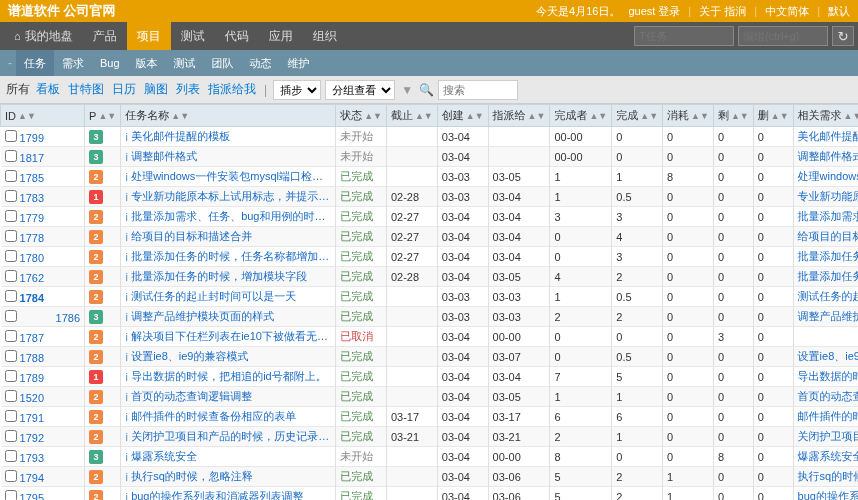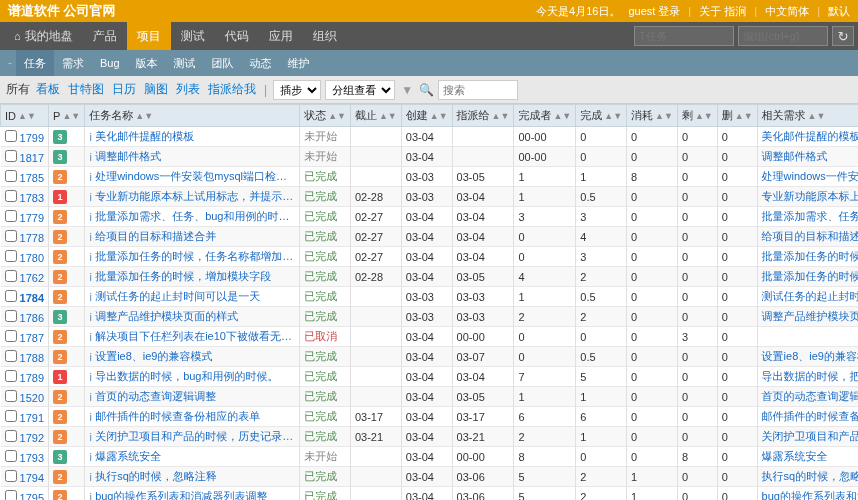--- a/index.html
+++ b/index.html
@@ -466,21 +466,21 @@
     <td class="col-left">0</td>
     <td class="col-deleted">0</td>
     <td class="col-related" style="max-width:140px;overflow:hidden;text-overflow:ellipsis;">
       <span class="task-name-link" title="测试任务的起止封时间可以是一天">测试任务的起止封时间可以是一天</span>
     </td>
 
   </tr>
         <tr>
     <td class="col-id">
       <input type="checkbox" class="checkbox" style="">
-      <span style="color:#1a6bc4;cursor:pointer;">1786</span>
+      <span style="color:#1a6bc4;cursor:pointer;margin-left:36px;">1786</span>
     </td>
     <td class="col-p">
       <span class="priority-icon p3">3</span>
     </td>
     <td class="col-name">
       <span class="info-icon">ℹ</span>
       <span class="task-name-link" title="调整产品维护模块页面的样式" style="max-width:200px;overflow:hidden;text-overflow:ellipsis;display:inline-block;vertical-align:bottom;">调整产品维护模块页面的样式</span>
     </td>
     <td class="col-status">
       <span class="status-done">已完成</span>
@@ -557,21 +557,21 @@
         <tr>
     <td class="col-id">
       <input type="checkbox" class="checkbox" style="">
       <span style="color:#1a6bc4;cursor:pointer;">1789</span>
     </td>
     <td class="col-p">
       <span class="priority-icon p1">1</span>
     </td>
     <td class="col-name">
       <span class="info-icon">ℹ</span>
-      <span class="task-name-link" title="导出数据的时候，把相追的id号都附上。" style="max-width:200px;overflow:hidden;text-overflow:ellipsis;display:inline-block;vertical-align:bottom;">导出数据的时候，bug和用例的时候。</span>
+      <span class="task-name-link" title="导出数据的时候，把相追的id号都附上。" style="max-width:200px;overflow:hidden;text-overflow:ellipsis;display:inline-block;vertical-align:bottom;">导出数据的时候，把相追的id号都附上。</span>
     </td>
     <td class="col-status">
       <span class="status-done">已完成</span>
     </td>
     <td class="col-deadline"></td>
     <td class="col-created">03-04</td>
     <td class="col-assigned">03-04</td>
     <td class="col-finished">7</td>
     <td class="col-complete">5</td>
     <td class="col-consumed">0</td>

